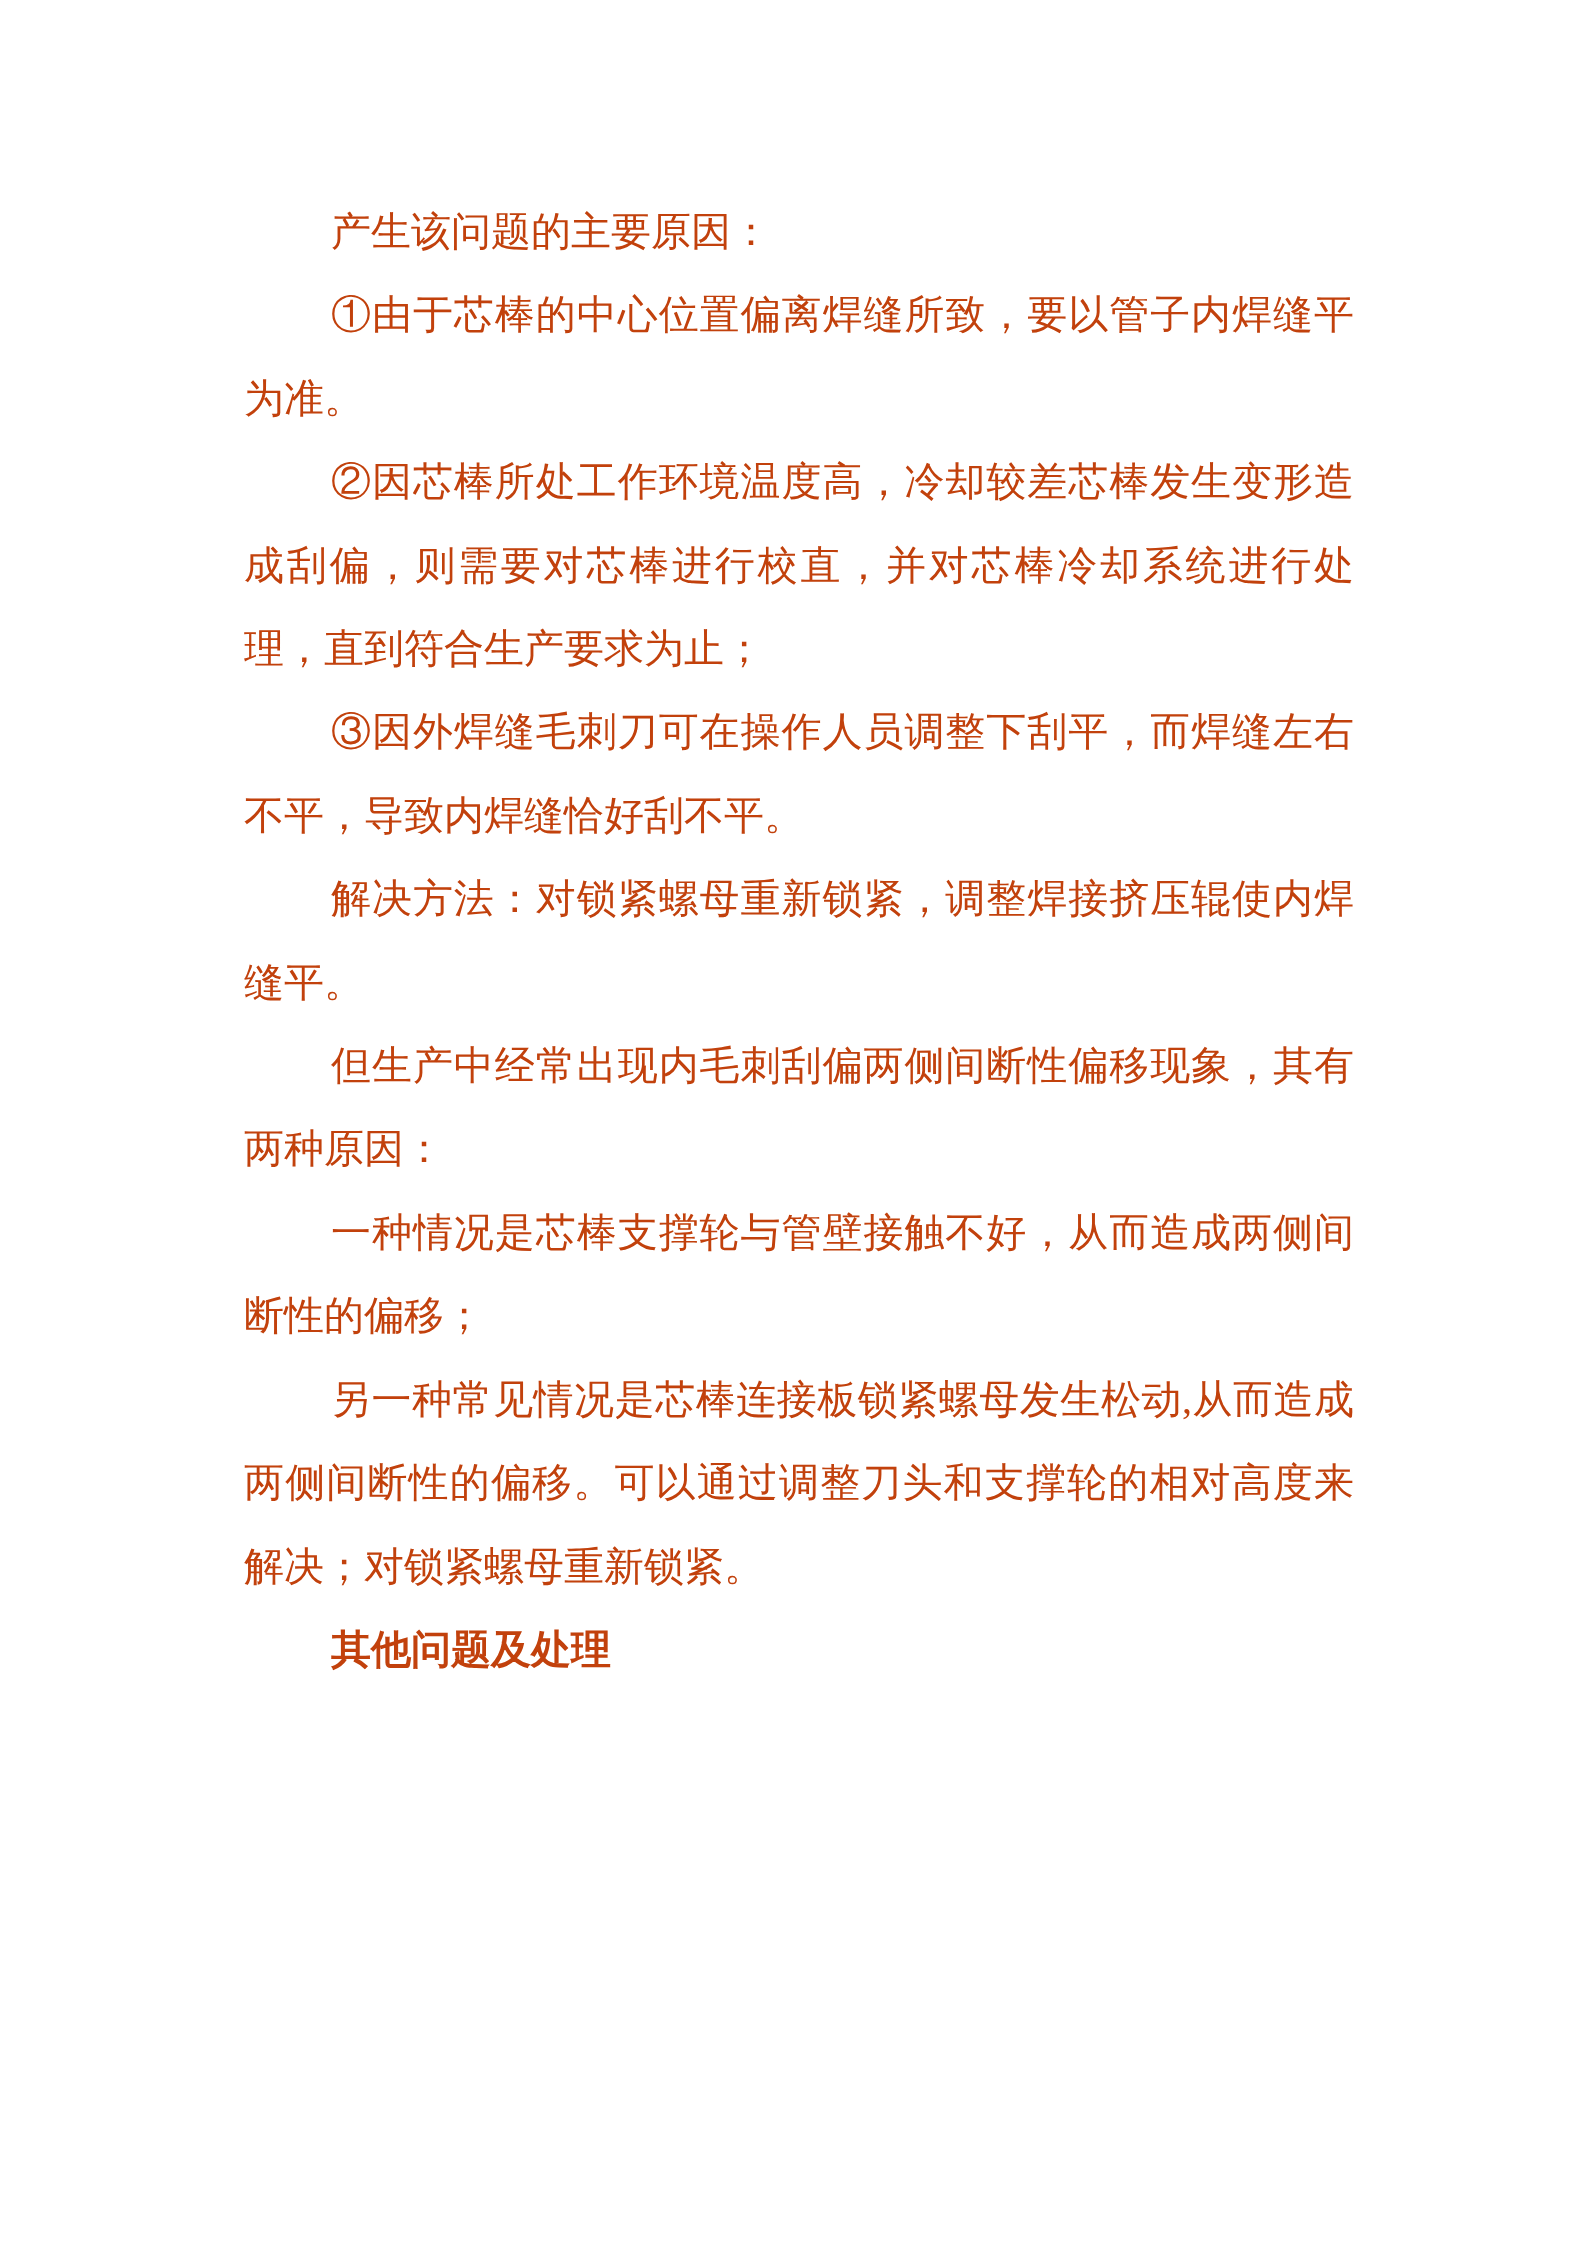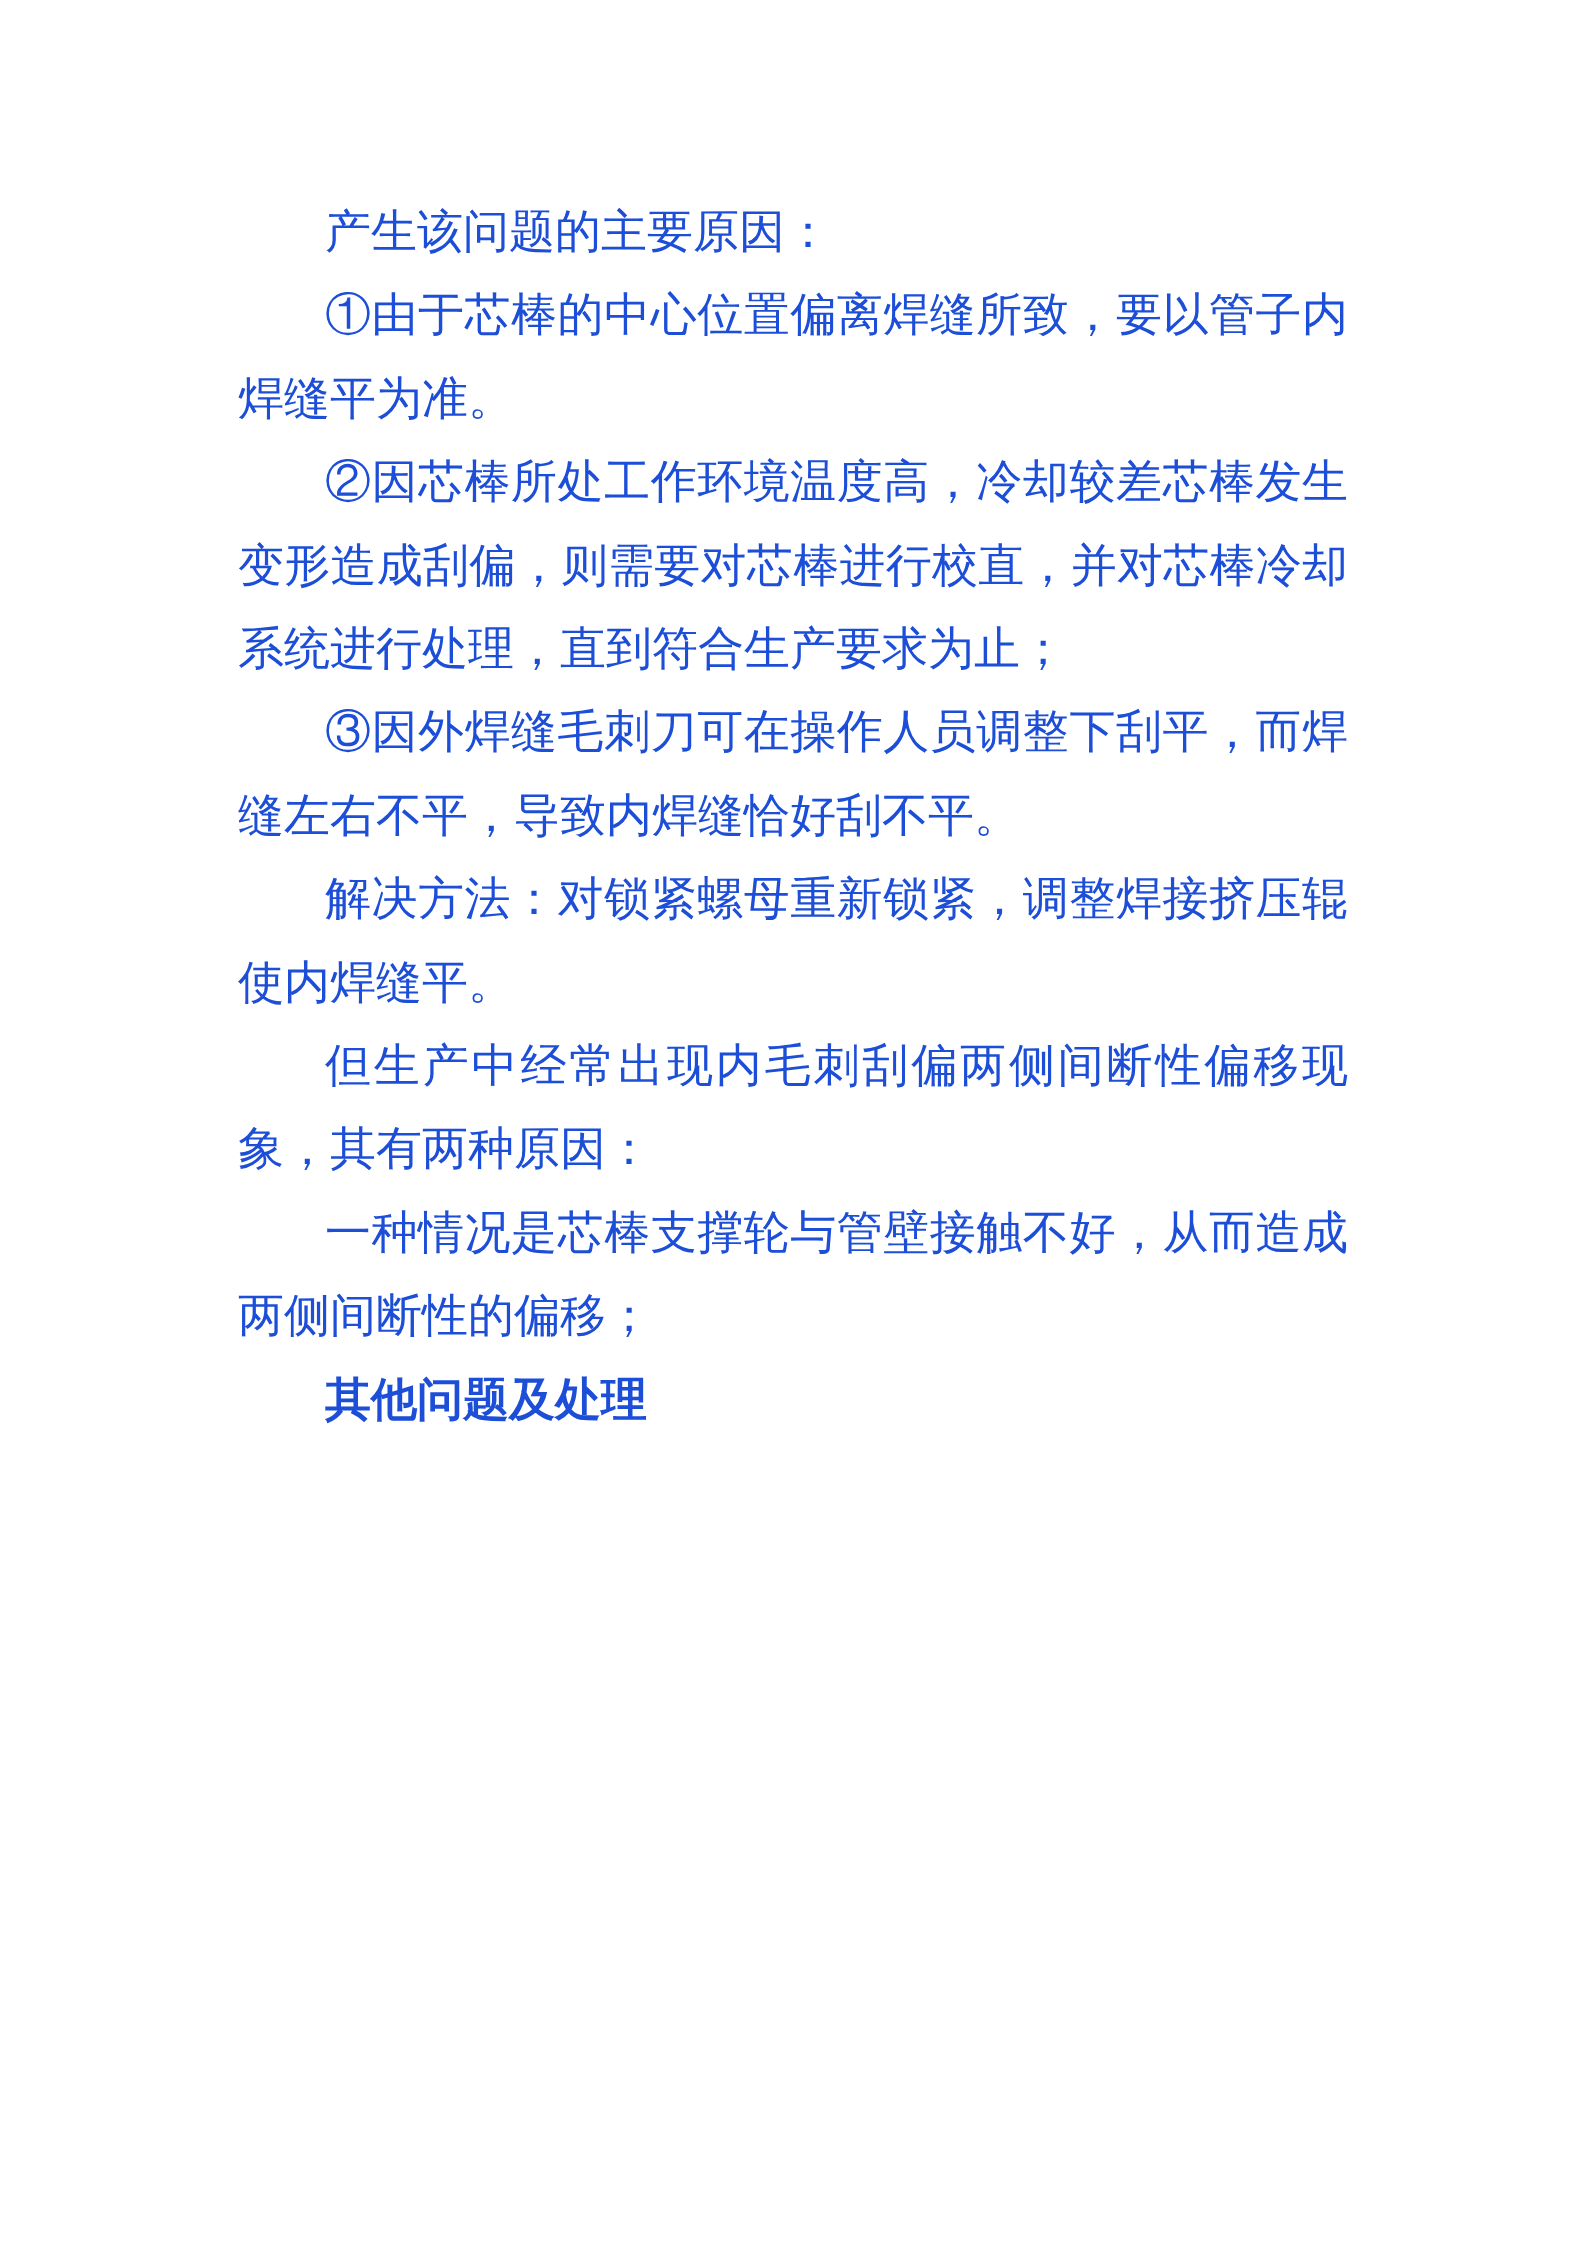--- a/index.html
+++ b/index.html
@@ -9,27 +9,27 @@
   }
   .page {
     position: relative;
     width: 1587px;
     height: 2245px;
     background: #ffffff;
     overflow: hidden;
   }
   .text-block {
     position: absolute;
-    left: 238px;
+    left: 244px;
     top: 190px;
     width: 1110px;
     font-family: "Liberation Serif", "DejaVu Serif", serif;
-    font-size: 46px;
+    font-size: 40px;
     line-height: 83.4px;
-    color: #1d4ed8;
+    color: #c2410c;
     text-align: justify;
     letter-spacing: 0px;
   }
   .text-block p {
     margin: 0;
     padding: 0;
     word-break: normal;
     overflow-wrap: break-word;
   }
   .text-block p.indent {
@@ -47,15 +47,16 @@
 
 <div class="page">
   <div class="text-block" id="text-block">
       <p class="indent">产生该问题的主要原因：</p>
       <p class="indent">①由于芯棒的中心位置偏离焊缝所致，要以管子内焊缝平为准。</p>
       <p class="indent">②因芯棒所处工作环境温度高，冷却较差芯棒发生变形造成刮偏，则需要对芯棒进行校直，并对芯棒冷却系统进行处理，直到符合生产要求为止；</p>
       <p class="indent">③因外焊缝毛刺刀可在操作人员调整下刮平，而焊缝左右不平，导致内焊缝恰好刮不平。</p>
       <p class="indent">解决方法：对锁紧螺母重新锁紧，调整焊接挤压辊使内焊缝平。</p>
       <p class="indent">但生产中经常出现内毛刺刮偏两侧间断性偏移现象，其有两种原因：</p>
       <p class="indent">一种情况是芯棒支撑轮与管壁接触不好，从而造成两侧间断性的偏移；</p>
+      <p class="indent">另一种常见情况是芯棒连接板锁紧螺母发生松动,从而造成两侧间断性的偏移。可以通过调整刀头和支撑轮的相对高度来解决；对锁紧螺母重新锁紧。</p>
       <p class="indent bold">其他问题及处理</p>
     </div>
 </div>
 
 </body></html>

